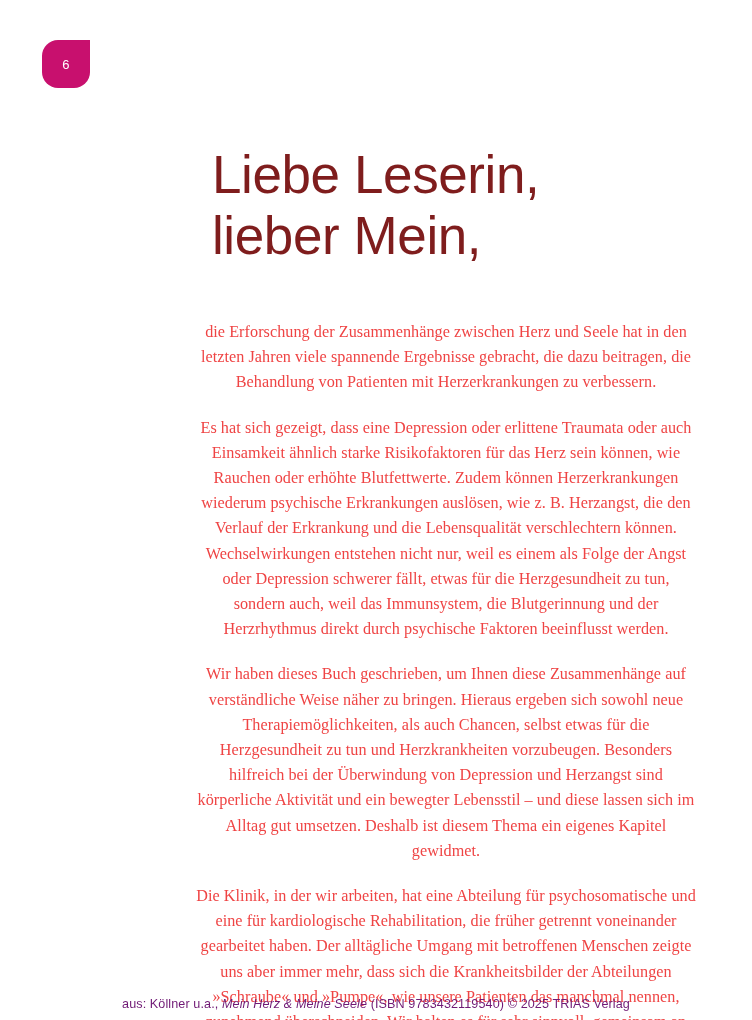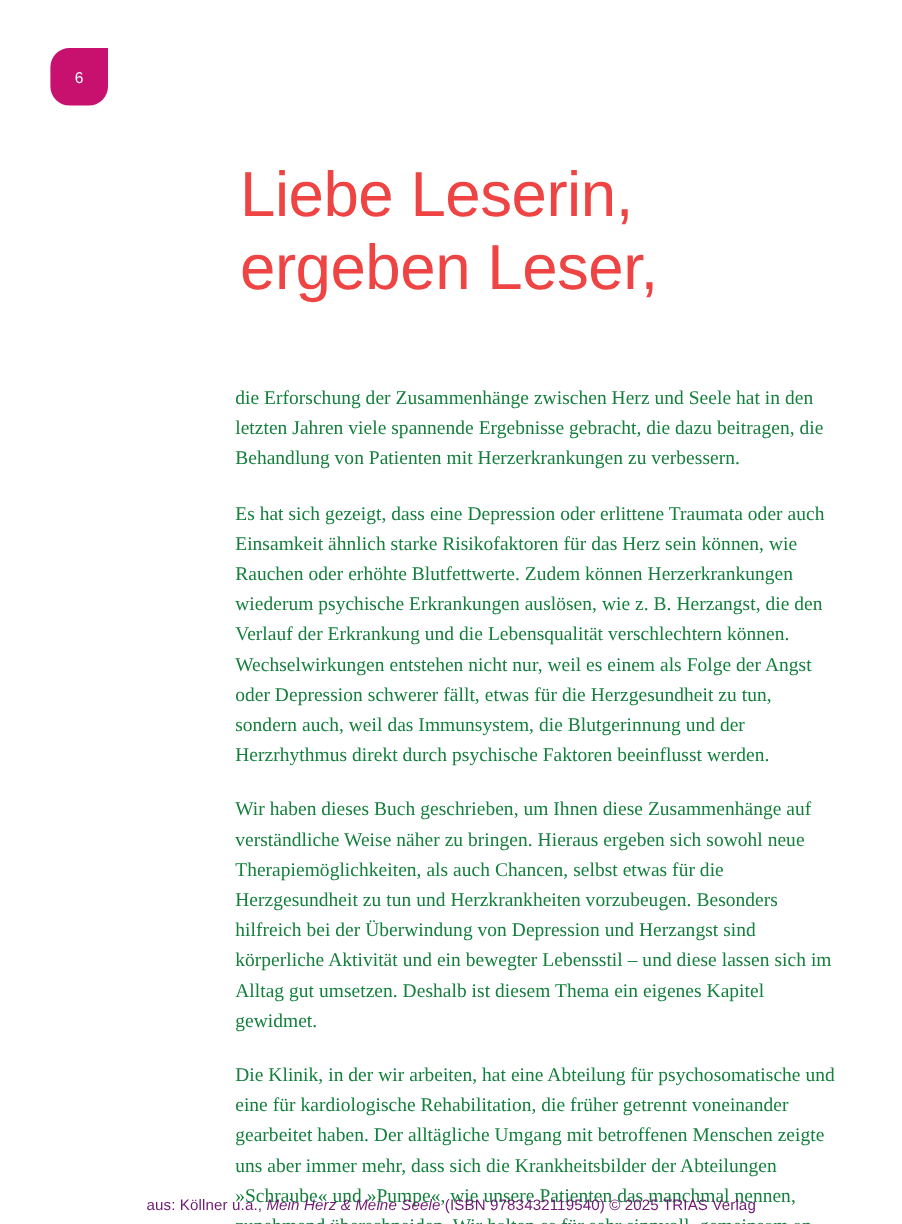--- a/index.html
+++ b/index.html
@@ -47,51 +47,51 @@
   
   .content {
     position: absolute;
     left: 196px;
     top: 0;
     width: 500px;
   }
 
   
   .letter-heading {
-    margin: 4px;
+    margin: 16px;
     padding: 0;
     position: absolute;
     top: 128px;
     left: 0;
     width: 500px;
     font-family: "Liberation Sans", sans-serif;
     font-weight: 400;
     font-size: 53px;
     line-height: 61px;
-    color: #ef4444;
+    color: #7f1d1d;
     letter-spacing: -0.4px;
   }
   .letter-heading .hl {
     display: block;
   }
 
   
   .body-copy {
     position: absolute;
     top: 320px;
     left: 0;
     width: 500px;
   }
   .body-copy p {
     margin: 0 0 20px 0;
     font-family: "Liberation Serif", serif;
     font-size: 16.2px;
     line-height: 25.2px;
-    color: #15803d;
-    text-align: left;
+    color: #ef4444;
+    text-align: center;
     letter-spacing: 0.05px;
   }
   .body-copy p:last-child {
     margin-bottom: 0;
   }
 
   
   .footer-credit {
     position: absolute;
     left: 0;
@@ -118,21 +118,21 @@
 <div class="page">
 
   <div class="page-badge">
     <span class="page-badge-number">6</span>
   </div>
 
   <div class="content">
 
     <h1 class="letter-heading">
       <span class="hl">Liebe Leserin,</span>
-      <span class="hl">ergeben Leser,</span>
+      <span class="hl">lieber Mein,</span>
     </h1>
 
     <div class="body-copy">
       <p>die Erforschung der Zusammenhänge zwischen Herz und Seele hat in den letzten Jahren viele spannende Ergebnisse gebracht, die dazu beitragen, die Behandlung von Patienten mit Herzerkrankungen zu verbessern.</p>
       <p>Es hat sich gezeigt, dass eine Depression oder erlittene Traumata oder auch Einsamkeit ähnlich starke Risikofaktoren für das Herz sein können, wie Rauchen oder erhöhte Blutfettwerte. Zudem können Herzerkrankungen wiederum psychische Erkrankungen auslösen, wie z. B. Herzangst, die den Verlauf der Erkrankung und die Lebensqualität verschlechtern können. Wechselwirkungen entstehen nicht nur, weil es einem als Folge der Angst oder Depression schwerer fällt, etwas für die Herzgesundheit zu tun, sondern auch, weil das Immunsystem, die Blutgerinnung und der Herzrhythmus direkt durch psychische Faktoren beeinflusst werden.</p>
       <p>Wir haben dieses Buch geschrieben, um Ihnen diese Zusammenhänge auf verständliche Weise näher zu bringen. Hieraus ergeben sich sowohl neue Therapiemöglichkeiten, als auch Chancen, selbst etwas für die Herzgesundheit zu tun und Herzkrankheiten vorzubeugen. Besonders hilfreich bei der Überwindung von Depression und Herzangst sind körperliche Aktivität und ein bewegter Lebensstil – und diese lassen sich im Alltag gut umsetzen. Deshalb ist diesem Thema ein eigenes Kapitel gewidmet.</p>
       <p>Die Klinik, in der wir arbeiten, hat eine Abteilung für psychosomatische und eine für kardiologische Rehabilitation, die früher getrennt voneinander gearbeitet haben. Der alltägliche Umgang mit betroffenen Menschen zeigte uns aber immer mehr, dass sich die Krankheitsbilder der Abteilungen »Schraube« und »Pumpe«, wie unsere Patienten das manchmal nennen, zunehmend überschneiden. Wir halten es für sehr sinnvoll, gemeinsam an die Probleme der uns anvertrauten Menschen heran-</p>
     </div>
 
   </div>

